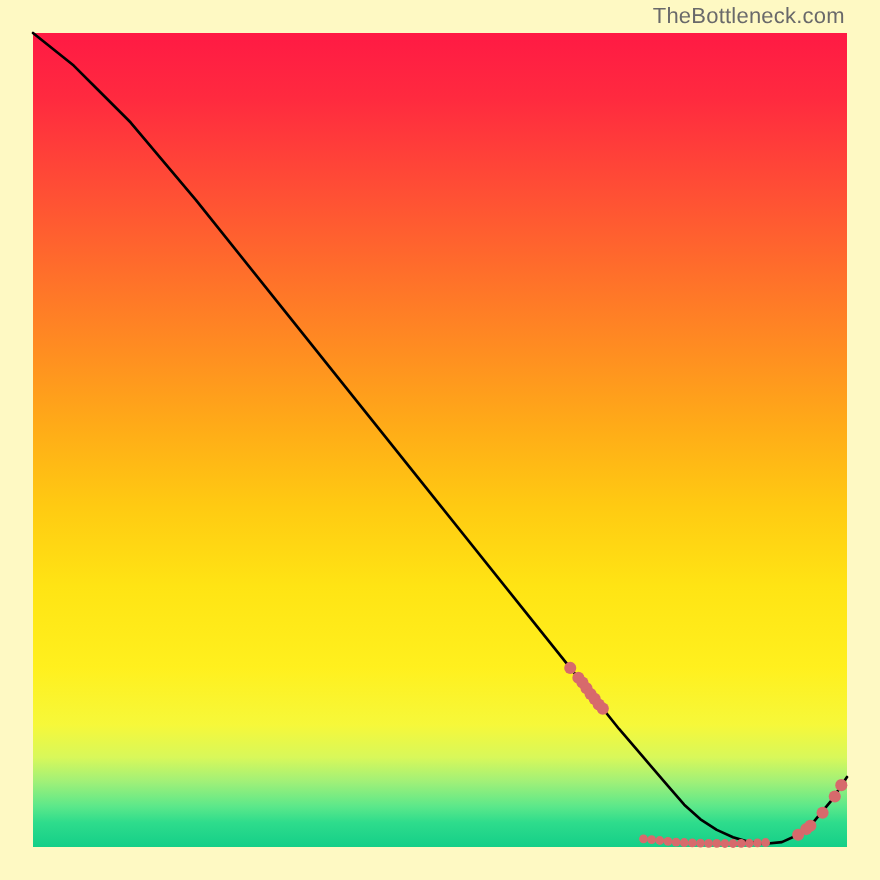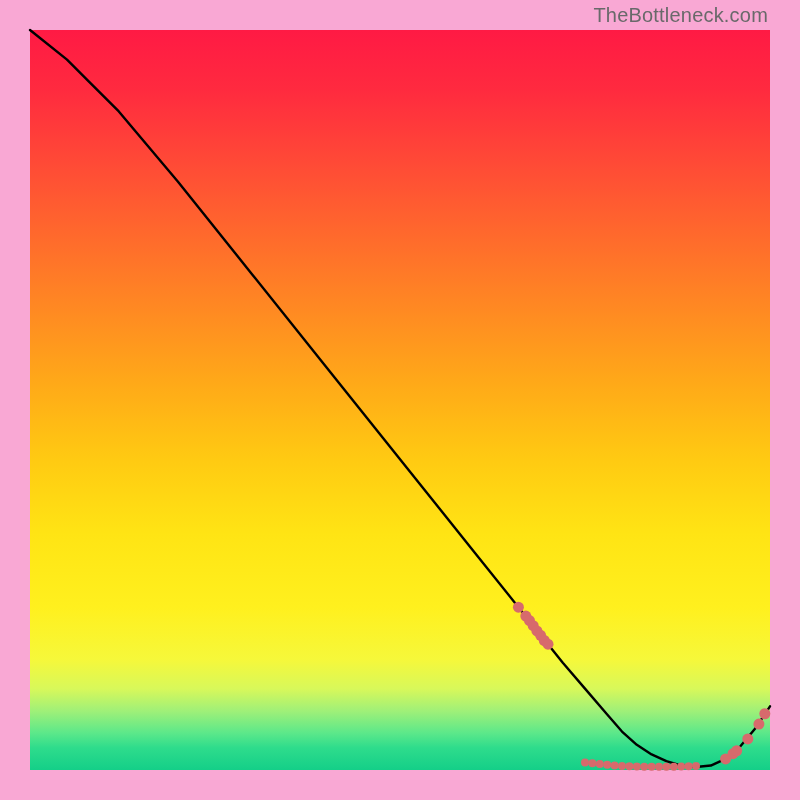--- a/index.html
+++ b/index.html
@@ -8,21 +8,21 @@
     width: 800px;
     height: 800px;
     background: #000000;
     font-family: Arial, Helvetica, sans-serif;
     overflow: hidden;
   }
   .outer {
     position: relative;
     width: 800px;
     height: 800px;
-    background: #f9a8d4;
+    background: #fef9c3;
   }
   .plot-area {
     position: absolute;
     left: 30px;
     top: 30px;
     width: 740px;
     height: 740px;
     
     background: linear-gradient(to bottom,
       #ff1a44 0%,

